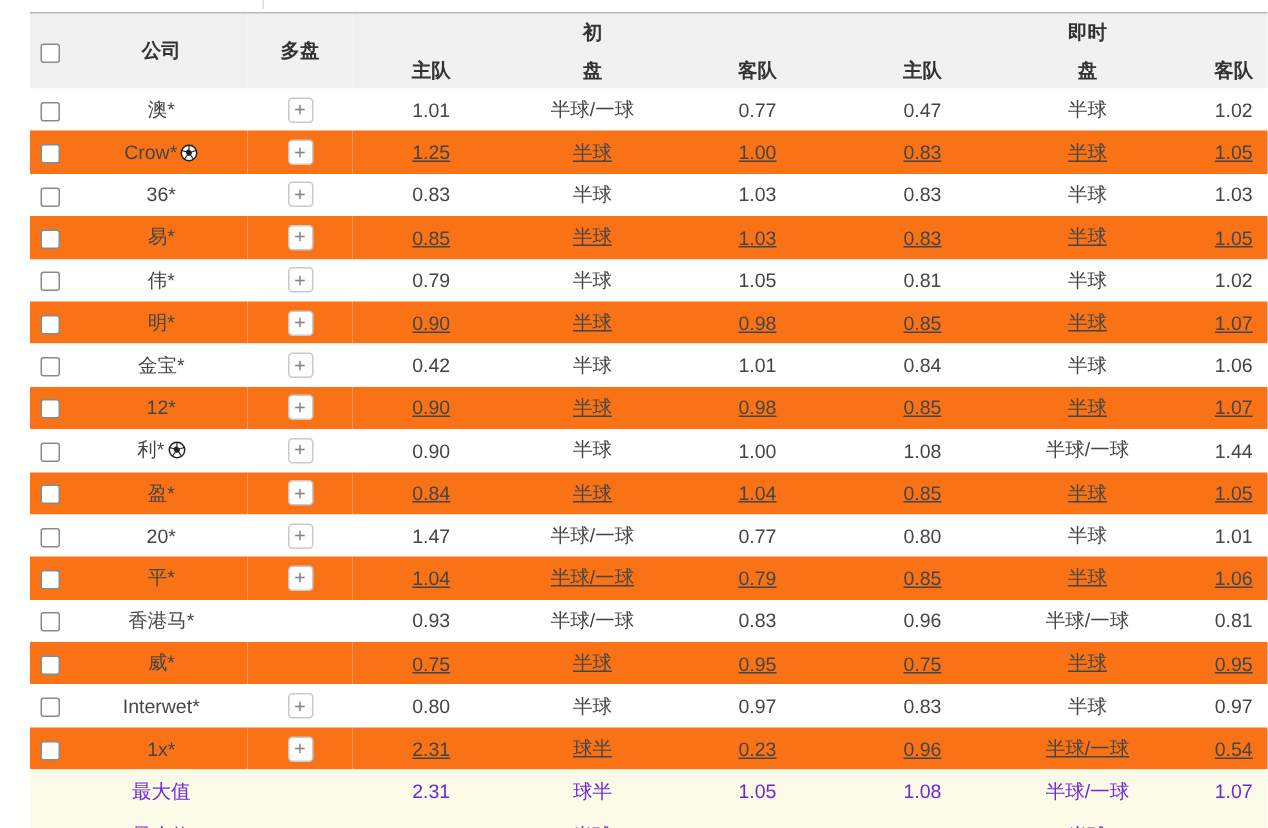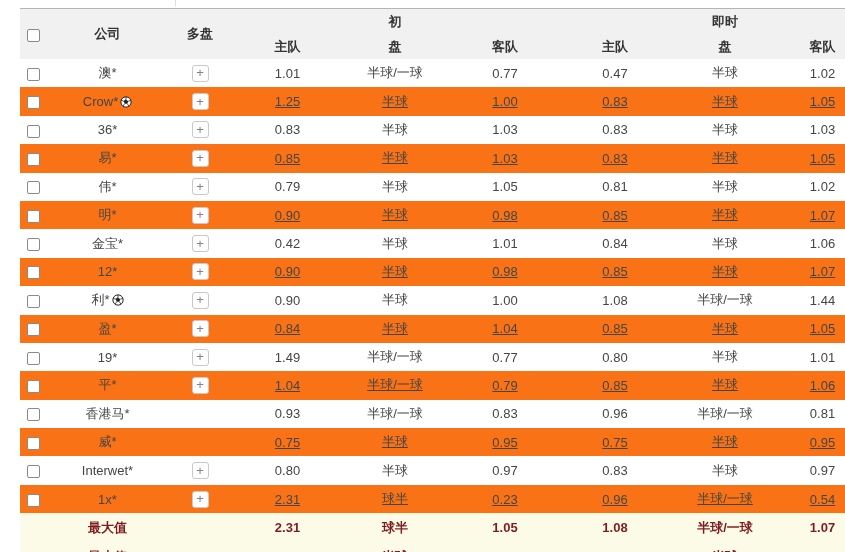--- a/index.html
+++ b/index.html
@@ -17,21 +17,21 @@
     padding:0;height:25px;text-align:center;vertical-align:middle;
   }
   thead tr.h1 th{border-top:1px solid #b5b5b5;}
   thead tr.h1 th[rowspan]{border-top:1px solid #b5b5b5;}
   tbody td{
     font-size:13px;text-align:center;vertical-align:middle;padding:0;color:#454545;
   }
   tbody tr{height:28.4px;background:#fff;}
   tbody tr.alt{background:#f97316;text-decoration:underline;}
   tbody tr.summary{height:29px;}
-  tbody tr.summary td{background:#fbfbe8;font-weight:700;color:#7f1d1d;}
+  tbody tr.summary td{background:#fbfbe8;font-weight:400;color:#6d28d9;}
   td.c-check, th.c-check{text-align:left;padding-left:7px;}
   .checkbox{
     display:inline-block;width:13px;height:13px;background:#fff;
     border:1px solid #8a8a8a;border-radius:2px;box-sizing:border-box;vertical-align:middle;
   }
   .plus{
     display:inline-block;width:17px;height:17px;box-sizing:border-box;
     border:1px solid #c9c9c9;border-radius:3px;background:#fefefe;color:#828282;
     font-size:13px;line-height:14px;text-align:center;padding:0;cursor:pointer;
     font-family:"Liberation Sans","DejaVu Sans",sans-serif;
@@ -215,24 +215,24 @@
     <td class="val">0.84</td>
     <td class="val">半球</td>
     <td class="val">1.04</td>
     <td class="val">0.85</td>
     <td class="val">半球</td>
     <td class="val">1.05</td>
   </tr>
         <tr>
     <td class="c-check"><span class="checkbox"></span></td>
     <td class="c-company">
-      <span class="company">19*</span>
-    </td>
-    <td class="c-multi"><button class="plus"><span>+</span></button></td>
-    <td class="val">1.49</td>
+      <span class="company">20*</span>
+    </td>
+    <td class="c-multi"><button class="plus"><span>+</span></button></td>
+    <td class="val">1.47</td>
     <td class="val">半球/一球</td>
     <td class="val">0.77</td>
     <td class="val">0.80</td>
     <td class="val">半球</td>
     <td class="val">1.01</td>
   </tr>
         <tr class="alt">
     <td class="c-check"><span class="checkbox"></span></td>
     <td class="c-company">
       <span class="company">平*</span>

